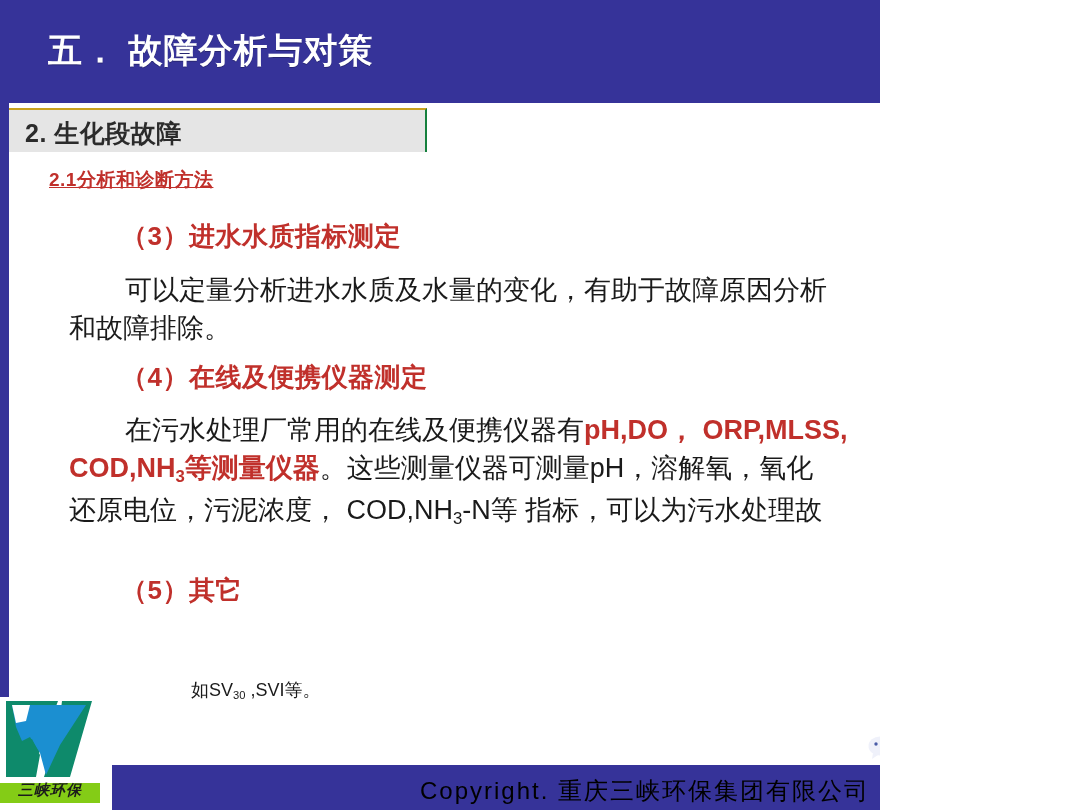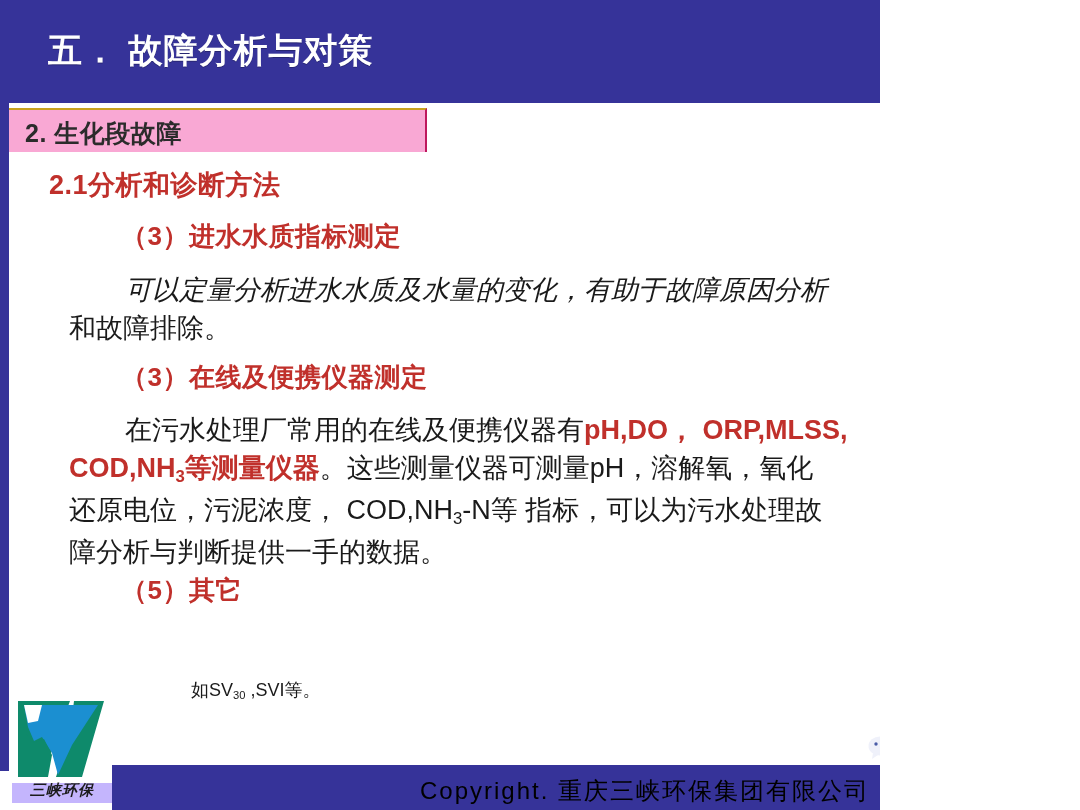--- a/index.html
+++ b/index.html
@@ -64,23 +64,23 @@
     background: #2b2b6b;
   }
 
   
   .section-banner {
     position: absolute;
     left: 9px;
     top: 108px;
     width: 418px;
     height: 44px;
-    background: #f9a8d4;
+    background: #e5e5e5;
     border-top: 2px solid #c9a21e;
-    border-right: 2px solid #be185d;
+    border-right: 2px solid #15803d;
     box-sizing: border-box;
   }
   .section-banner-label {
     position: absolute;
     left: 16px;
     top: 7px;
     font-size: 25px;
     font-weight: bold;
     color: #2b2b2b;
     letter-spacing: 0.5px;
@@ -91,25 +91,26 @@
   .body-area {
     position: absolute;
     left: 9px;
     top: 155px;
     width: 1022px;
     height: 610px;
   }
 
   .sub-heading {
     position: absolute;
-    font-size: 27px;
+    font-size: 19px;
     font-weight: bold;
     color: #c0302b;
     letter-spacing: 0.5px;
     white-space: nowrap;
+    text-decoration: underline;
   }
   .item-heading {
     position: absolute;
     font-size: 26px;
     font-weight: bold;
     color: #c0302b;
     letter-spacing: 0.5px;
     white-space: nowrap;
   }
 
@@ -151,25 +152,25 @@
     top: 775px;
     font-size: 24px;
     color: #000000;
     letter-spacing: 2px;
     white-space: nowrap;
   }
 
   
   .logo {
     position: absolute;
-    left: 12px;
+    left: 0;
     top: 697px;
     width: 100px;
     height: 106px;
-    background: #c4b5fd;
+    background: #84cc16;
     overflow: hidden;
     text-decoration: underline;
   }
   .logo svg { display: block; }
   .logo-wordmark {
     position: absolute;
     left: 0;
     bottom: 3px;
     width: 100px;
     text-align: center;
@@ -257,31 +258,30 @@
   <div class="section-banner">
     <div class="section-banner-label">2. 生化段故障</div>
   </div>
 
   <div class="body-area">
 
     <div class="sub-heading" style="left:40px; top:12px;">2.1分析和诊断方法</div>
 
     <div class="item-heading" style="left:112px; top:64px;">（3）进水水质指标测定</div>
     <div class="para" style="left:60px; top:116px; width:940px;">
-      <span style="display:inline-block; text-indent:56px; width:100%;font-style:italic;">可以定量分析进水水质及水量的变化，有助于故障原因分析</span>
+      <span style="display:inline-block; text-indent:56px; width:100%;">可以定量分析进水水质及水量的变化，有助于故障原因分析</span>
       <span style="display:inline-block; width:100%;">和故障排除。</span>
     </div>
 
-    <div class="item-heading" style="left:112px; top:205px;">（3）在线及便携仪器测定</div>
+    <div class="item-heading" style="left:112px; top:205px;">（4）在线及便携仪器测定</div>
 
     <div class="para" style="left:60px; top:256px; width:945px;">
       <div style="text-indent:56px;"><span>在污水处理厂常用的在线及便携仪器有</span><span class="red mono-ish">pH,DO， ORP,MLSS,</span></div>
       <div><span class="red mono-ish">COD,NH</span><sub class="red mono-ish">3</sub><span class="red">等测量仪器</span><span>。这些测量仪器可测量pH，溶解氧，氧化</span></div>
       <div><span>还原电位，污泥浓度， COD,NH</span><sub>3</sub><span>-N等 指标，可以为污水处理故</span></div>
-      <div>障分析与判断提供一手的数据。</div>
     </div>
 
     <div class="item-heading" style="left:112px; top:418px;">（5）其它</div>
     <div class="para" style="left:182px; top:516px; font-size:18px;"><span>如SV</span><sub>30</sub><span> ,SVI等。</span></div>
 
   </div>
 
   <div class="footer-band"></div>
   <div class="footer-copyright">Copyright.  重庆三峡环保集团有限公司</div>
 

